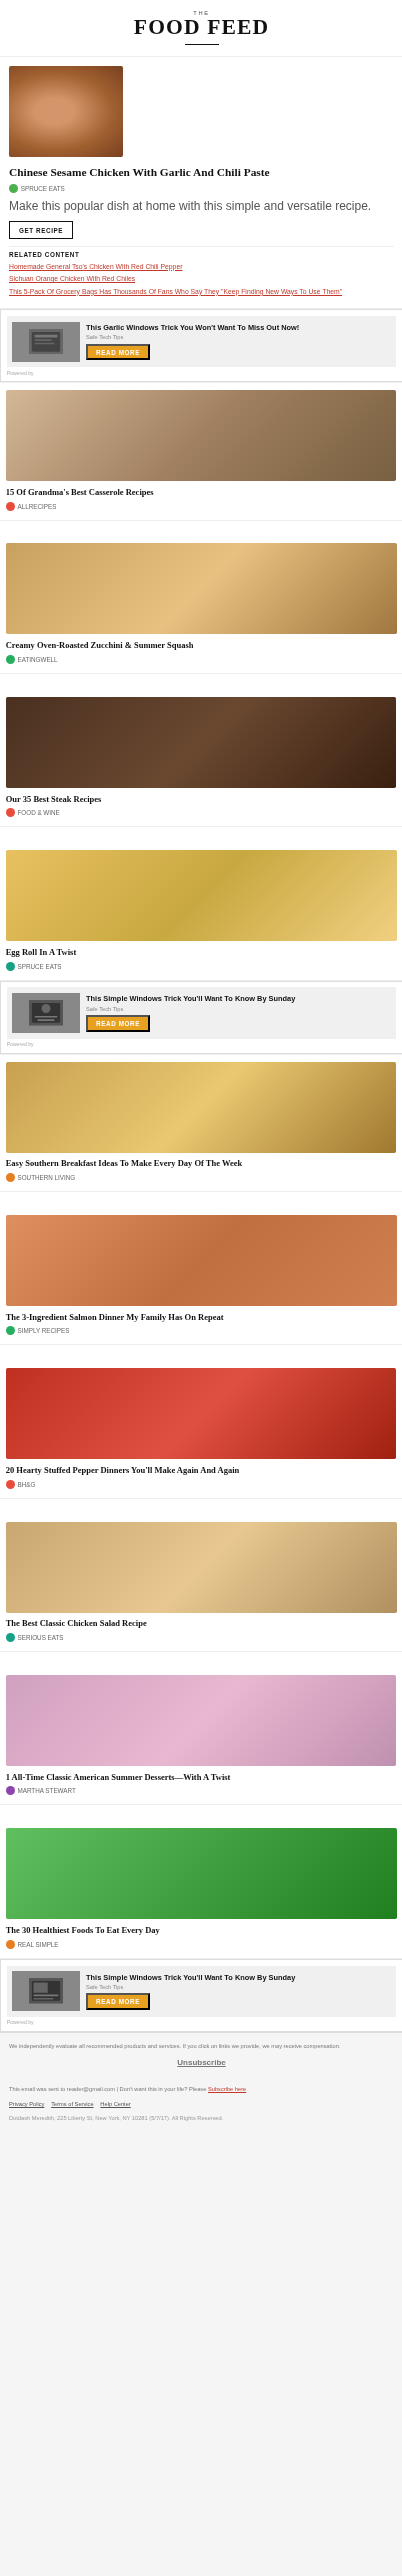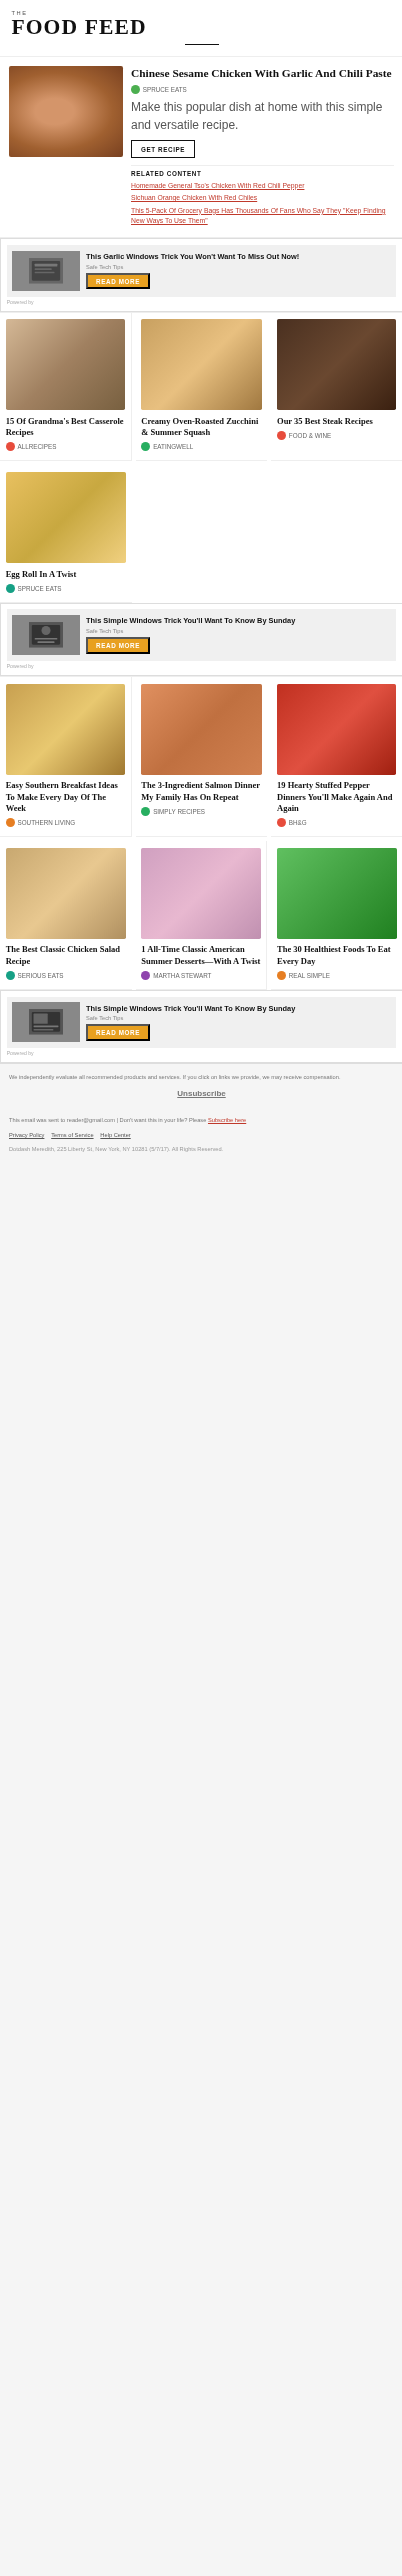--- a/index.html
+++ b/index.html
@@ -11,21 +11,21 @@
       margin: 0 auto;
     }
     .email-wrapper {
       background: #fff;
       max-width: 403px;
       margin: 0 auto;
     }
 
     
     .header {
-      text-align: left;
+      text-align: center;
       padding: 10.2px 11.4px 5.7px;
       border-bottom: 0.6px solid #eee;
     }
     .header .the-label {
       font-size: 5.7px;
       letter-spacing: 1.7px;
       text-transform: uppercase;
       color: #555;
       font-family: Arial, sans-serif;
     }
@@ -40,21 +40,21 @@
     .header-divider {
       border: none;
       border-top: 1.1px solid #111;
       margin: 4.5px auto;
       width: 34px;
     }
 
     
     .hero {
       display: flex;
-      flex-direction: row;
+      flex-direction: column;
       padding: 9px;
       gap: 8px;
       border-bottom: 0.6px solid #eee;
     }
     .hero-img {
       width: 114px;
       min-width: 114px;
       height: 91px;
       background: #c8a882;
       border-radius: 2.3px;
@@ -192,22 +192,22 @@
       font-size: 5.1px;
       color: #aaa;
       font-family: Arial, sans-serif;
       text-align: left;
       margin-top: 2.3px;
     }
 
     
     .grid-section {
       display: grid;
-      grid-template-columns: 1fr 1fr 1fr;
-      gap: 4px;
+      grid-template-columns: 1fr;
+      gap: 16px;
       border-top: 0.6px solid #eee;
     }
     .grid-item {
       padding: 6.8px 5.7px 9px;
       border-right: 0.6px solid #eee;
       border-bottom: 0.6px solid #eee;
     }
     .grid-item:nth-child(even) {
       border-right: none;
     }
@@ -451,21 +451,21 @@
     <div class="grid-item">
       <div class="grid-item-img img-salmon"></div>
       <div class="grid-item-title">The 3-Ingredient Salmon Dinner My Family Has On Repeat</div>
       <div class="grid-item-source">
         <span class="source-icon icon-green"></span>
         <span>SIMPLY RECIPES</span>
       </div>
     </div>
     <div class="grid-item">
       <div class="grid-item-img img-stuffed"></div>
-      <div class="grid-item-title">19 Hearty Stuffed Pepper Dinners You'll Make Again And Again</div>
+      <div class="grid-item-title">20 Hearty Stuffed Pepper Dinners You'll Make Again And Again</div>
       <div class="grid-item-source">
         <span class="source-icon icon-red"></span>
         <span>BH&amp;G</span>
       </div>
     </div>
     <div class="grid-item">
       <div class="grid-item-img img-chicken-salad"></div>
       <div class="grid-item-title">The Best Classic Chicken Salad Recipe</div>
       <div class="grid-item-source">
         <span class="source-icon icon-teal"></span>

